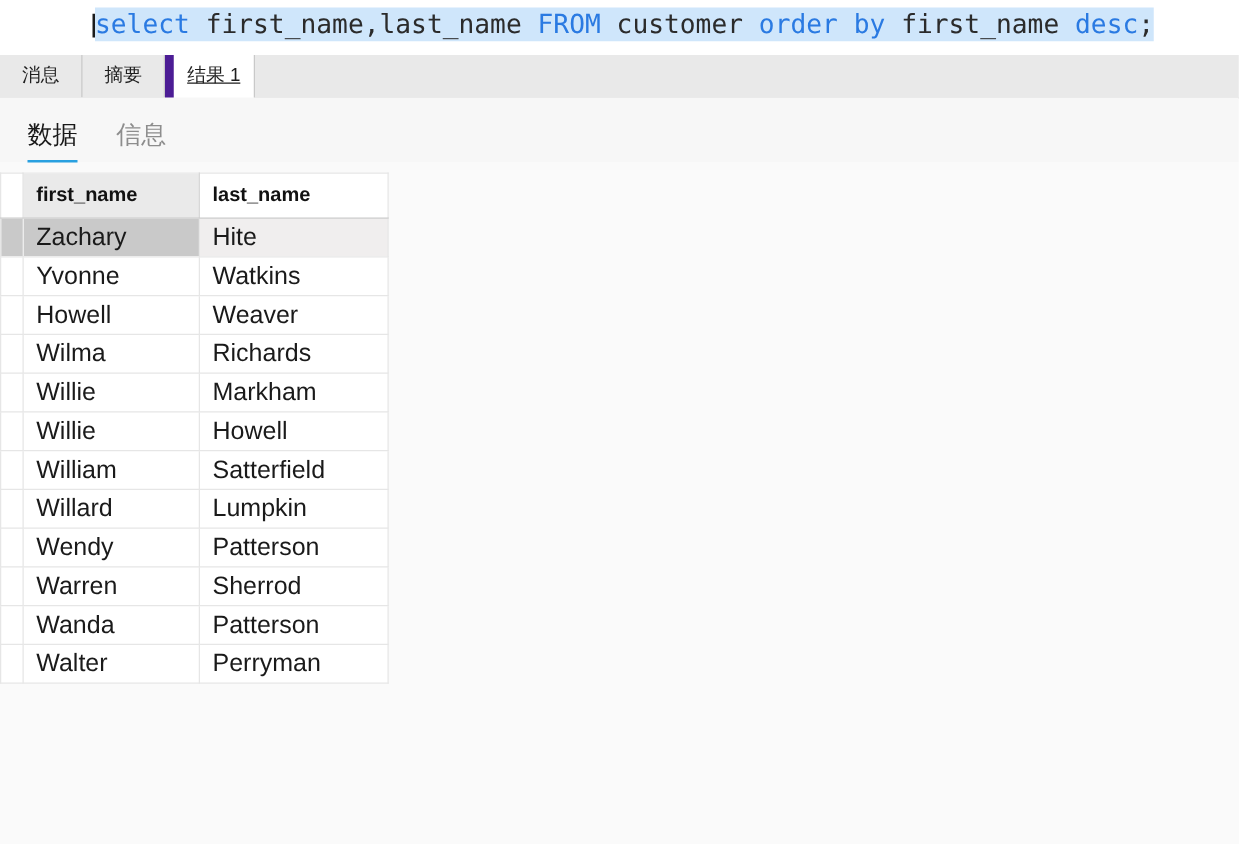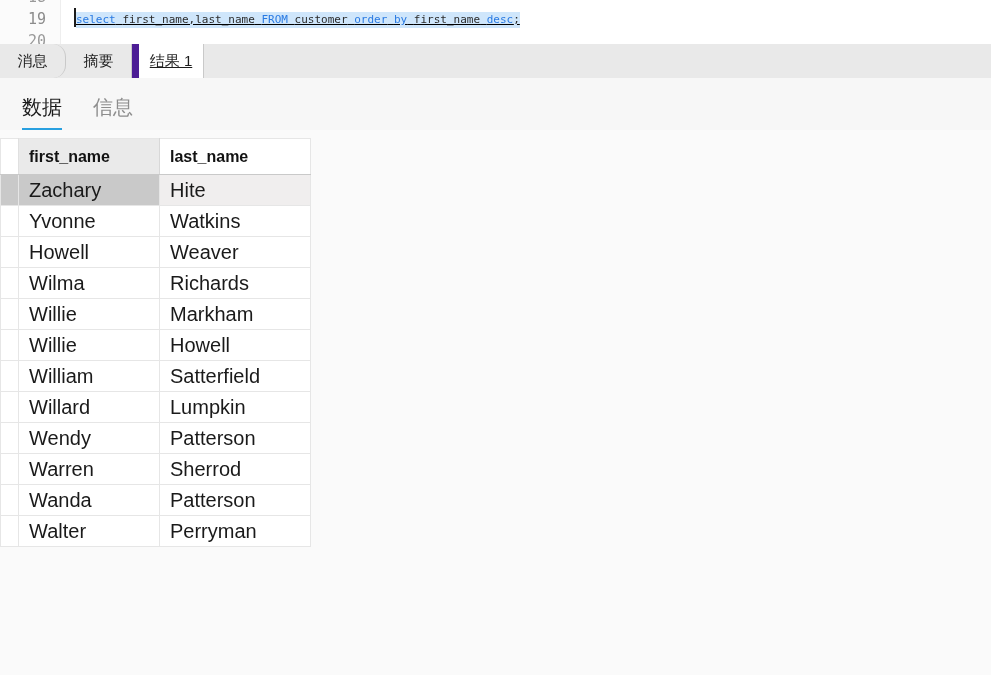--- a/index.html
+++ b/index.html
@@ -52,23 +52,22 @@
   .lineno.l20 { top: 30px; }
 
   .codeline {
     position: absolute;
     left: 74px;
     top: 8px;
     height: 22px;
     line-height: 22px;
     white-space: pre;
     font-family: "DejaVu Sans Mono", "Liberation Mono", monospace;
-    font-size: 11px;
+    font-size: 21px;
     letter-spacing: 0px;
-    text-decoration: underline;
   }
   .sel {
     background: #cfe6fb;
     padding: 1px 0 2px 0;
   }
   .caret {
     display: inline-block;
     width: 2px;
     height: 19px;
     background: #1b1b1b;
@@ -92,21 +91,21 @@
     top: 0;
     height: 34px;
     line-height: 34px;
     font-size: 15px;
     color: #1e1e1e;
     text-align: center;
     box-sizing: border-box;
     border-right: 1px solid #c9c9c9;
     cursor: default;
   }
-  .tab.t0 { left: 0;   width: 66px; border-radius: 13px; }
+  .tab.t0 { left: 0;   width: 66px; }
   .tab.t1 { left: 66px; width: 66px; }
   .tab.t2 {
     left: 132px; width: 72px;
     background: #ffffff;
     border-right: 1px solid #c9c9c9;
     border-left: 7px solid #4c1d95;
     height: 35px;
     font-weight: 400;
     text-decoration: underline;
   }
@@ -194,25 +193,20 @@
   .grid tr.cur td.gut      { background: #c9c9c9; }
   .grid tr.cur td.cellsel  { background: #c9c9c9; }
   .grid tr.cur td.rowhl    { background: #f0eeee; }
 </style>
 </head>
 <body>
 
 <div id="app">
 
   <div class="editor">
-    <div class="gutter">
-      <div class="lineno l18">18</div>
-      <div class="lineno l19">19</div>
-      <div class="lineno l20">20</div>
-    </div>
     <div class="codeline"><span class="caret"></span><span class="sel"><span class="kw">select</span><span class="plain"> </span><span class="plain">first_name,last_name</span><span class="plain"> </span><span class="kw">FROM</span><span class="plain"> </span><span class="plain">customer</span><span class="plain"> </span><span class="kw">order</span><span class="plain"> </span><span class="kw">by</span><span class="plain"> </span><span class="plain">first_name</span><span class="plain"> </span><span class="kw">desc</span><span class="punct">;</span></span></div>
   </div>
 
   <div class="tabbar">
     <div class="tab t0">消息</div>
     <div class="tab t1">摘要</div>
     <div class="tab t2">结果 1</div>
   </div>
 
   <div class="subtabbar">

